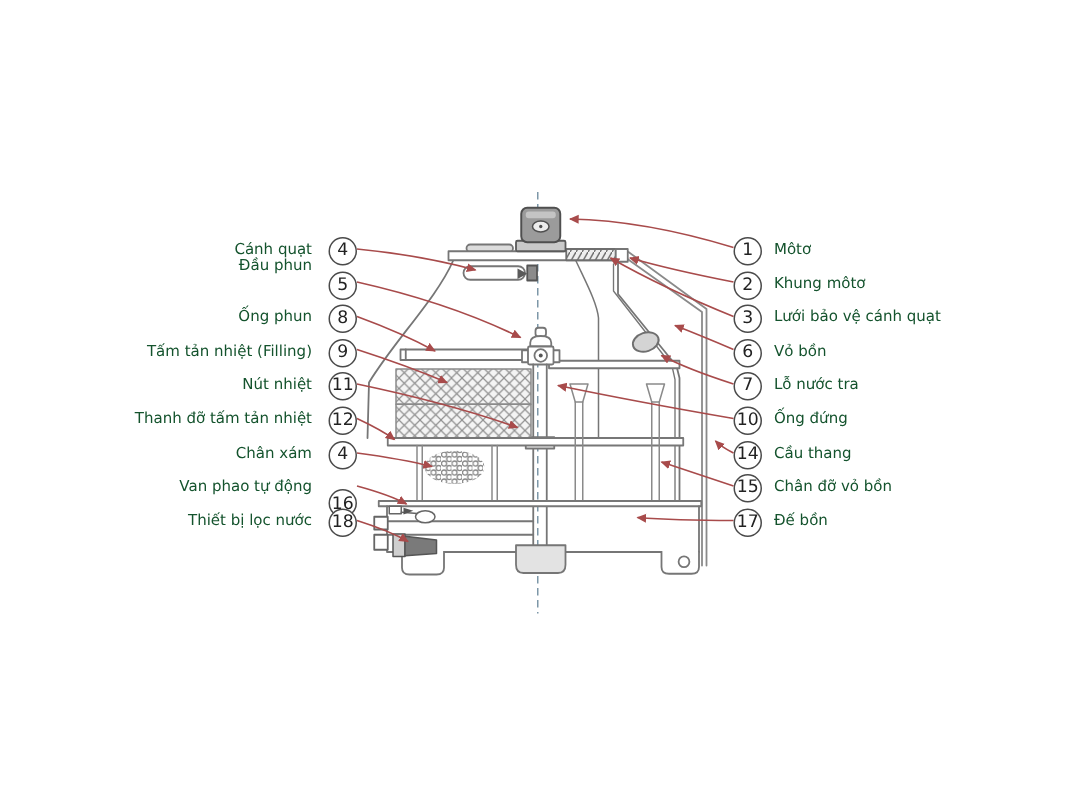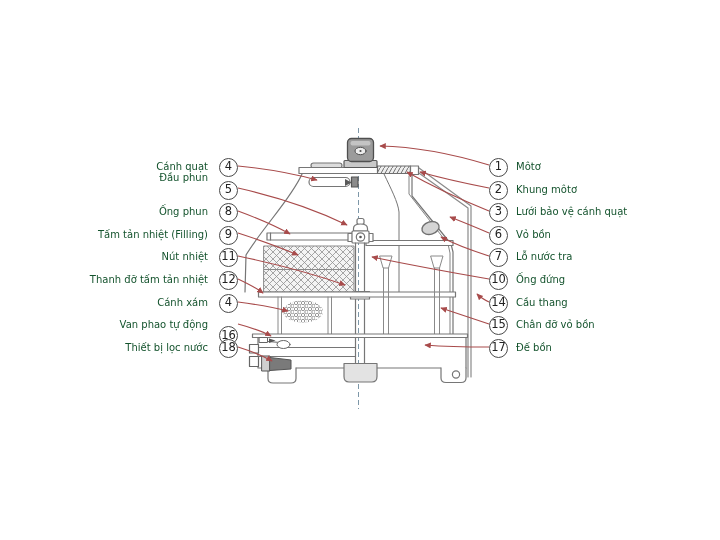--- a/index.html
+++ b/index.html
@@ -176,21 +176,21 @@
     </g>
   </svg>
 
   <div class="left-col">
     <div class="callout-label" style="top:158px">Cánh quạt</div>
     <div class="callout-label" style="top:169px">Đầu phun</div>
     <div class="callout-label" style="top:203px">Ống phun</div>
     <div class="callout-label" style="top:226px">Tấm tản nhiệt (Filling)</div>
     <div class="callout-label" style="top:248px">Nút nhiệt</div>
     <div class="callout-label" style="top:271px">Thanh đỡ tấm tản nhiệt</div>
-    <div class="callout-label" style="top:294px">Cánh xám</div>
+    <div class="callout-label" style="top:294px">Chân xám</div>
     <div class="callout-label" style="top:316px">Van phao tự động</div>
     <div class="callout-label" style="top:339px">Thiết bị lọc nước</div>
 
     <div class="num-circle" style="left:219px;top:157.5px">4</div>
     <div class="num-circle" style="left:219px;top:180.5px">5</div>
     <div class="num-circle" style="left:219px;top:202.5px">8</div>
     <div class="num-circle" style="left:219px;top:225.5px">9</div>
     <div class="num-circle" style="left:219px;top:247.5px">11</div>
     <div class="num-circle" style="left:219px;top:270.5px">12</div>
     <div class="num-circle" style="left:219px;top:293.5px">4</div>

